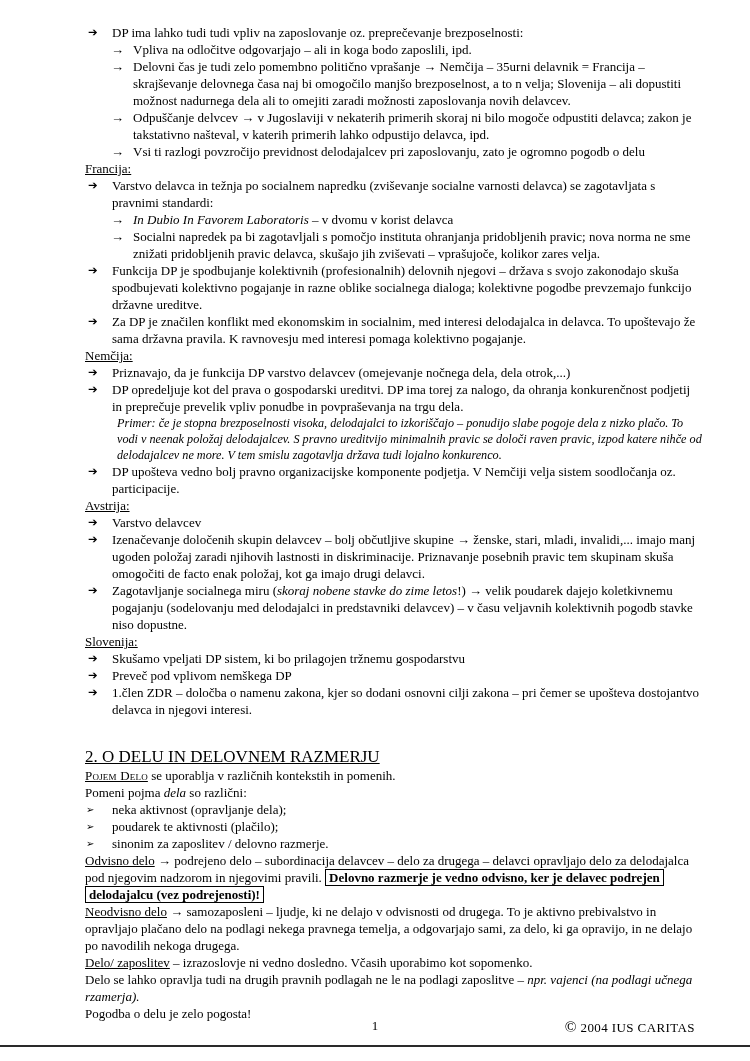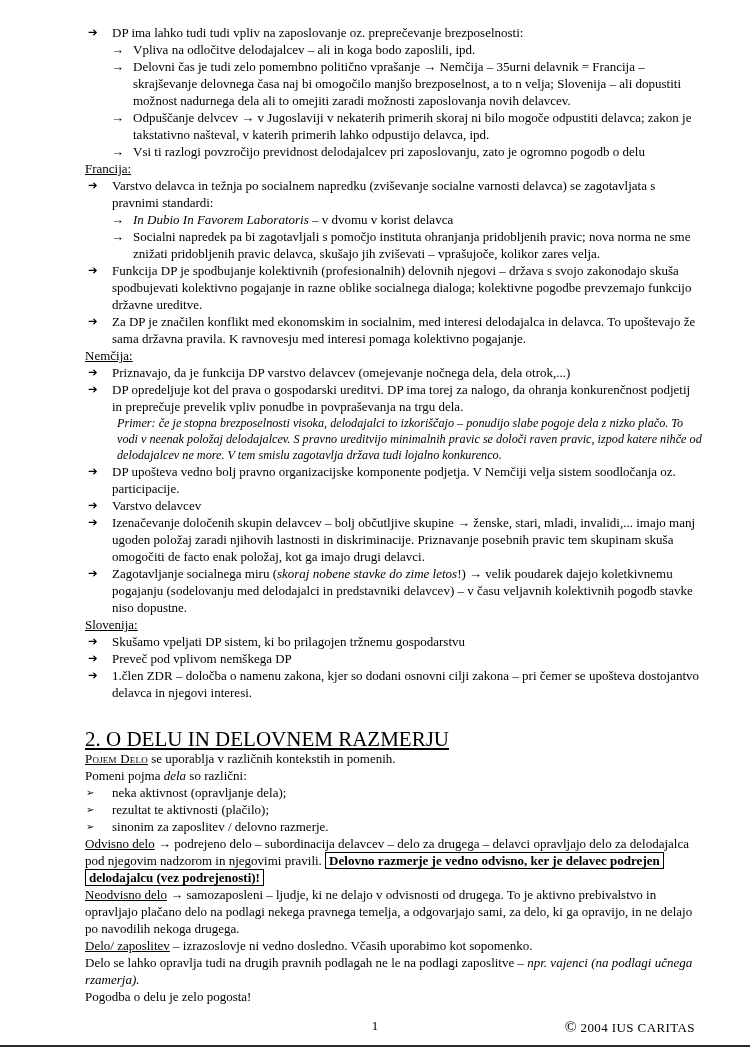--- a/index.html
+++ b/index.html
@@ -16,68 +16,69 @@
   }
   .blk{position:relative;}
   .blk .marker{position:absolute;top:0;}
   .b1{padding-left:27px;}
   .b1 .marker{left:3px;font-weight:bold;font-family:"DejaVu Sans",sans-serif;font-size:11.5px;}
   .b2{padding-left:48px;}
   .b2 .marker{left:26px;}
   .b3{padding-left:27px;}
   .b3 .marker{left:1px;font-family:"DejaVu Sans",sans-serif;font-size:10px;}
   .note{margin-left:32px;font-size:12.2px;line-height:16.1px;}
-  .h2{margin-top:28px;font-size:21px;line-height:21px;}
+  .h2{margin-top:28px;font-size:17px;line-height:21px;}
   .bold{font-weight:normal;}
   .italic{font-style:italic;}
   .underline{text-decoration:underline;}
   .smallcaps{font-variant:small-caps;letter-spacing:.2px;}
   .boxed{
     border:1.4px solid #000;padding:0 3px;font-weight:bold;
     -webkit-box-decoration-break:clone;box-decoration-break:clone;
   }
   .footer{position:absolute;left:48px;right:48px;top:1018px;height:18px;font-size:13px;}
   .footer .page-num{position:absolute;left:0;right:0;text-align:center;}
   .footer .copyright{position:absolute;right:7px;letter-spacing:.4px;}
   .footer .copy-symbol{font-size:15.5px;}
   .footer-rule{position:absolute;left:0;right:0;top:1045px;border-top:2px solid #2a2a2a;}
 </style>
 </head>
 <body>
 
 <div class="page">
   <div class="doc">
       <div class="blk b1"><span class="marker">➔</span><span class="content"><span>DP ima lahko tudi tudi </span><span class="bold">vpliv na zaposlovanje oz. preprečevanje brezposelnosti</span><span>:</span></span></div>
-      <div class="blk b2"><span class="marker">→</span><span class="content"><span class="bold">Vpliva na odločitve delodajalcev</span><span> – ali in koga bodo zaposlili, ipd.</span></span></div>
+      <div class="blk b2"><span class="marker">→</span><span class="content"><span class="bold">Vpliva na odločitve odgovarjajo</span><span> – ali in koga bodo zaposlili, ipd.</span></span></div>
       <div class="blk b2"><span class="marker">→</span><span class="content"><span class="bold">Delovni čas</span><span> je tudi zelo pomembno politično vprašanje →  Nemčija – 35urni delavnik = Francija – skrajševanje delovnega časa naj bi omogočilo manjšo brezposelnost, a to n velja; Slovenija – ali dopustiti možnost nadurnega dela ali to omejiti zaradi možnosti zaposlovanja novih delavcev.</span></span></div>
       <div class="blk b2"><span class="marker">→</span><span class="content"><span class="bold">Odpuščanje delvcev</span><span> → v Jugoslaviji v nekaterih primerih skoraj ni bilo mogoče odpustiti delavca; zakon je takstativno našteval, v katerih primerih lahko odpustijo delavca, ipd.</span></span></div>
       <div class="blk b2"><span class="marker">→</span><span class="content"><span>Vsi ti razlogi povzročijo previdnost delodajalcev pri zaposlovanju, zato je ogromno pogodb o delu</span></span></div>
       <div class="blk h"><span class="content"><span class="bold underline">Francija:</span></span></div>
       <div class="blk b1"><span class="marker">➔</span><span class="content"><span class="bold">Varstvo delavca</span><span> in težnja po </span><span class="bold">socialnem napredku</span><span> (zviševanje socialne varnosti delavca) se zagotavljata s pravnimi standardi:</span></span></div>
       <div class="blk b2"><span class="marker">→</span><span class="content"><span class="italic">In Dubio In Favorem Laboratoris</span><span> – </span><span class="bold">v dvomu v korist delavca</span></span></div>
       <div class="blk b2"><span class="marker">→</span><span class="content"><span>Socialni napredek pa bi zagotavljali s pomočjo </span><span class="bold">instituta ohranjanja pridobljenih pravic</span><span>; nova norma ne sme znižati pridobljenih pravic delavca, skušajo jih zviševati – vprašujoče, kolikor zares velja.</span></span></div>
       <div class="blk b1"><span class="marker">➔</span><span class="content"><span>Funkcija DP je </span><span class="bold">spodbujanje kolektivnih (profesionalnih) delovnih njegovi</span><span> – država s svojo zakonodajo skuša spodbujevati kolektivno pogajanje in razne oblike socialnega dialoga; kolektivne pogodbe prevzemajo funkcijo državne ureditve.</span></span></div>
       <div class="blk b1"><span class="marker">➔</span><span class="content"><span>Za DP je značilen </span><span class="bold">konflikt med ekonomskim in socialnim</span><span>, med </span><span class="bold">interesi delodajalca in delavca</span><span>. To upoštevajo že sama državna pravila. K ravnovesju med interesi pomaga kolektivno pogajanje.</span></span></div>
       <div class="blk h"><span class="content"><span class="bold underline">Nemčija:</span></span></div>
       <div class="blk b1"><span class="marker">➔</span><span class="content"><span>Priznavajo, da je funkcija DP </span><span class="bold">varstvo delavcev</span><span> (omejevanje nočnega dela, dela otrok,...)</span></span></div>
       <div class="blk b1"><span class="marker">➔</span><span class="content"><span>DP opredeljuje kot del prava o gospodarski ureditvi. DP ima torej za nalogo, da </span><span class="bold">ohranja konkurenčnost podjetij</span><span> in </span><span class="bold">preprečuje prevelik vpliv ponudbe in povpraševanja na trgu dela</span><span>.</span></span></div>
       <div class="blk note"><span class="content"><span class="italic">Primer: če je stopna brezposelnosti visoka, delodajalci to izkoriščajo – ponudijo slabe pogoje dela z nizko plačo. To vodi v neenak položaj delodajalcev. S pravno ureditvijo minimalnih pravic se določi raven pravic, izpod katere nihče od delodajalcev ne more. V tem smislu zagotavlja država tudi lojalno konkurenco.</span></span></div>
       <div class="blk b1"><span class="marker">➔</span><span class="content"><span>DP upošteva vedno bolj </span><span class="bold">pravno organizacijske komponente podjetja</span><span>. V Nemčiji velja sistem soodločanja oz. participacije.</span></span></div>
+      <div class="blk h"><span class="content"><span class="bold underline">Avstrija:</span></span></div>
       <div class="blk b1"><span class="marker">➔</span><span class="content"><span class="bold">Varstvo delavcev</span></span></div>
       <div class="blk b1"><span class="marker">➔</span><span class="content"><span class="bold">Izenačevanje določenih skupin delavcev</span><span> – bolj občutljive skupine → ženske, stari, mladi, invalidi,... imajo manj ugoden položaj zaradi njihovih lastnosti in diskriminacije. Priznavanje posebnih pravic tem skupinam skuša omogočiti de facto enak položaj, kot ga imajo drugi delavci.</span></span></div>
       <div class="blk b1"><span class="marker">➔</span><span class="content"><span class="bold">Zagotavljanje socialnega miru</span><span> (</span><span class="italic">skoraj nobene stavke do zime letos</span><span>!) → velik poudarek dajejo koletkivnemu pogajanju (sodelovanju med delodajalci in predstavniki delavcev) – v času veljavnih kolektivnih pogodb stavke niso dopustne.</span></span></div>
       <div class="blk h"><span class="content"><span class="bold underline">Slovenija:</span></span></div>
       <div class="blk b1"><span class="marker">➔</span><span class="content"><span>Skušamo vpeljati DP sistem, ki bo </span><span class="bold">prilagojen tržnemu gospodarstvu</span></span></div>
       <div class="blk b1"><span class="marker">➔</span><span class="content"><span>Preveč pod vplivom nemškega DP</span></span></div>
       <div class="blk b1"><span class="marker">➔</span><span class="content"><span>1.člen ZDR –  določba o namenu zakona, kjer so dodani osnovni cilji zakona – pri čemer se upošteva </span><span class="bold">dostojantvo delavca in njegovi interesi</span><span>.</span></span></div>
       <div class="blk h2"><span class="content"><span class="bold underline">2. O DELU IN DELOVNEM RAZMERJU</span></span></div>
       <div class="blk p"><span class="content"><span class="bold underline smallcaps">Pojem Delo</span><span> se uporablja v različnih kontekstih in pomenih.</span></span></div>
       <div class="blk p"><span class="content"><span>Pomeni pojma </span><span class="italic">dela</span><span> so različni:</span></span></div>
       <div class="blk b3"><span class="marker">➢</span><span class="content"><span class="bold">neka aktivnost</span><span> (opravljanje dela);</span></span></div>
-      <div class="blk b3"><span class="marker">➢</span><span class="content"><span class="bold">rezultat te aktivnosti</span><span> (plačilo);</span></span></div>
+      <div class="blk b3"><span class="marker">➢</span><span class="content"><span class="bold">poudarek te aktivnosti</span><span> (plačilo);</span></span></div>
       <div class="blk b3"><span class="marker">➢</span><span class="content"><span class="bold">sinonim za zaposlitev / delovno razmerje</span><span>.</span></span></div>
       <div class="blk p"><span class="content"><span class="bold underline">Odvisno delo</span><span> → podrejeno delo – subordinacija delavcev – </span><span class="bold">delo za drugega</span><span> – delavci opravljajo delo za delodajalca pod njegovim nadzorom in njegovimi pravili. </span><span class="boxed">Delovno razmerje je vedno odvisno, ker je delavec podrejen delodajalcu (vez podrejenosti)!</span></span></div>
       <div class="blk p"><span class="content"><span class="bold underline">Neodvisno delo</span><span> → samozaposleni – ljudje, ki </span><span class="bold">ne delajo v odvisnosti od drugega</span><span>. To je aktivno prebivalstvo in opravljajo plačano delo na podlagi nekega pravnega temelja, a odgovarjajo sami, za delo, ki ga opravijo, in ne delajo po navodilih nekoga drugega.</span></span></div>
       <div class="blk p"><span class="content"><span class="bold underline">Delo/ zaposlitev</span><span> – izrazoslovje ni vedno dosledno. Včasih uporabimo kot sopomenko.</span></span></div>
       <div class="blk p"><span class="content"><span>Delo se lahko opravlja tudi na drugih pravnih podlagah ne le na podlagi zaposlitve – </span><span class="italic">npr. vajenci (na podlagi učnega rzamerja).</span></span></div>
       <div class="blk p"><span class="content"><span>Pogodba o delu je zelo pogosta!</span></span></div>
     </div>
 
   <div class="footer">
     <span class="page-num">1</span>

